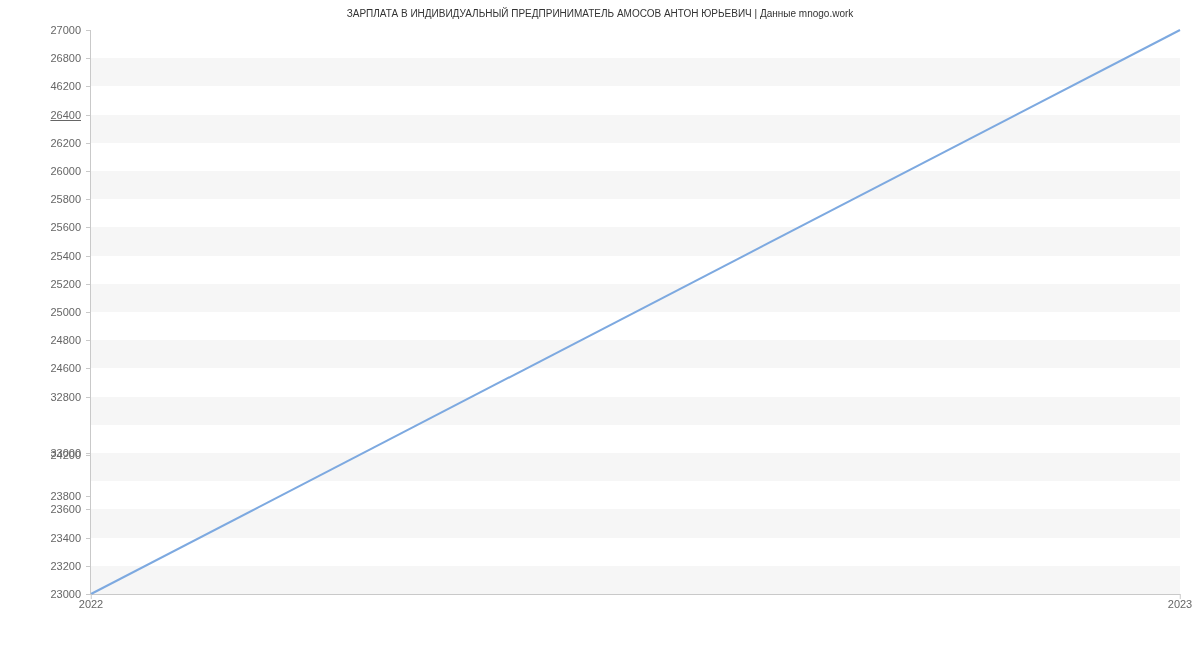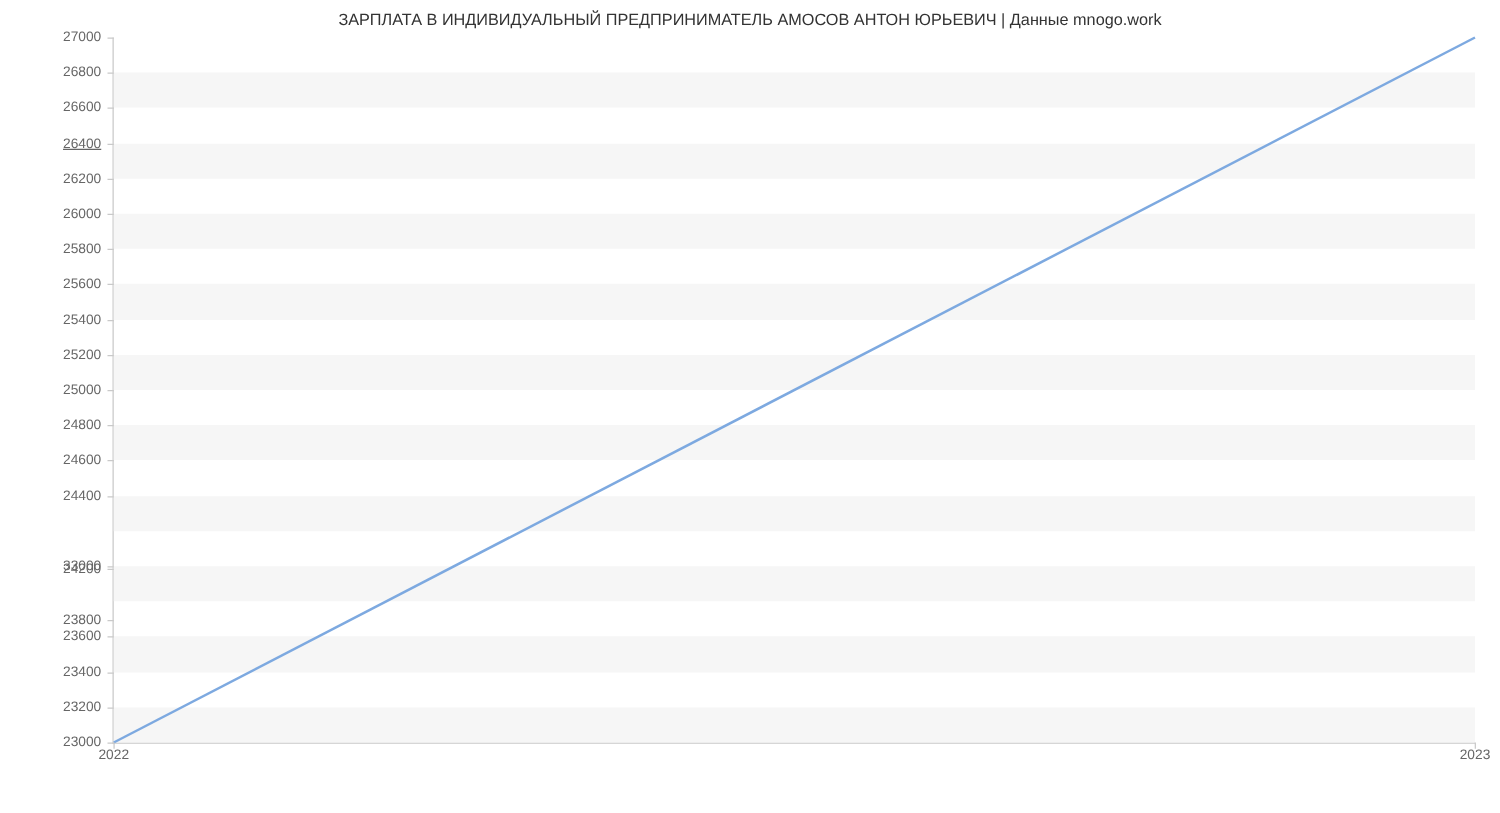--- a/index.html
+++ b/index.html
@@ -15,21 +15,21 @@
     position: relative;
     width: 1200px;
     height: 650px;
   }
   .title {
     position: absolute;
     top: 8px;
     left: 0;
     width: 1200px;
     text-align: center;
-    font-size: 13px;
+    font-size: 10px;
     color: #333333;
   }
   .plot {
     position: absolute;
     left: 90px;
     top: 30px;
     width: 1090px;
     height: 565px;
     border-left: 1px solid #c9c9c9;
     border-bottom: 1px solid #c9c9c9;
@@ -104,30 +104,30 @@
     <svg class="line" id="line-svg" preserveAspectRatio="none" viewBox="0 0 1089 564">
         <path d="M0 564 L1089 0" fill="none" stroke="#7da9e0" stroke-width="2" vector-effect="non-scaling-stroke"></path>
       </svg>
   <div class="y-tick" style="top: 564px;">23000</div>
       <div class="y-tick" style="top: 535.8px;">23200</div>
       <div class="y-tick" style="top: 507.6px;">23400</div>
       <div class="y-tick" style="top: 479.4px;">23600</div>
       <div class="y-tick" style="top: 466px;">23800</div>
       <div class="y-tick" style="top: 423px;">33000</div>
       <div class="y-tick" style="top: 401px; margin-top: 24px;">24200</div>
-      <div class="y-tick" style="top: 366.6px;">24400</div>
+      <div class="y-tick" style="top: 366.6px;">32800</div>
       <div class="y-tick" style="top: 338.4px;">24600</div>
       <div class="y-tick" style="top: 310.2px; text-align: right;">24800</div>
       <div class="y-tick" style="top: 282px;">25000</div>
       <div class="y-tick" style="top: 253.8px;">25200</div>
       <div class="y-tick" style="top: 225.6px;">25400</div>
       <div class="y-tick" style="top: 197.4px;">25600</div>
       <div class="y-tick" style="top: 169.2px;">25800</div>
       <div class="y-tick" style="top: 141px;">26000</div>
       <div class="y-tick" style="top: 112.8px;">26200</div>
       <div class="y-tick" style="top: 84.6px; text-decoration: underline;">26400</div>
-      <div class="y-tick" style="top: 56.4px;">26600</div>
+      <div class="y-tick" style="top: 56.4px;">46200</div>
       <div class="y-tick" style="top: 28.2px;">26800</div>
       <div class="y-tick" style="top: 0px;">27000</div>
       <div class="x-tick" style="left: 0px;">2022</div>
       <div class="x-tick" style="left: 1089px;">2023</div>
     </div>
 </div>
 
 </body></html>

